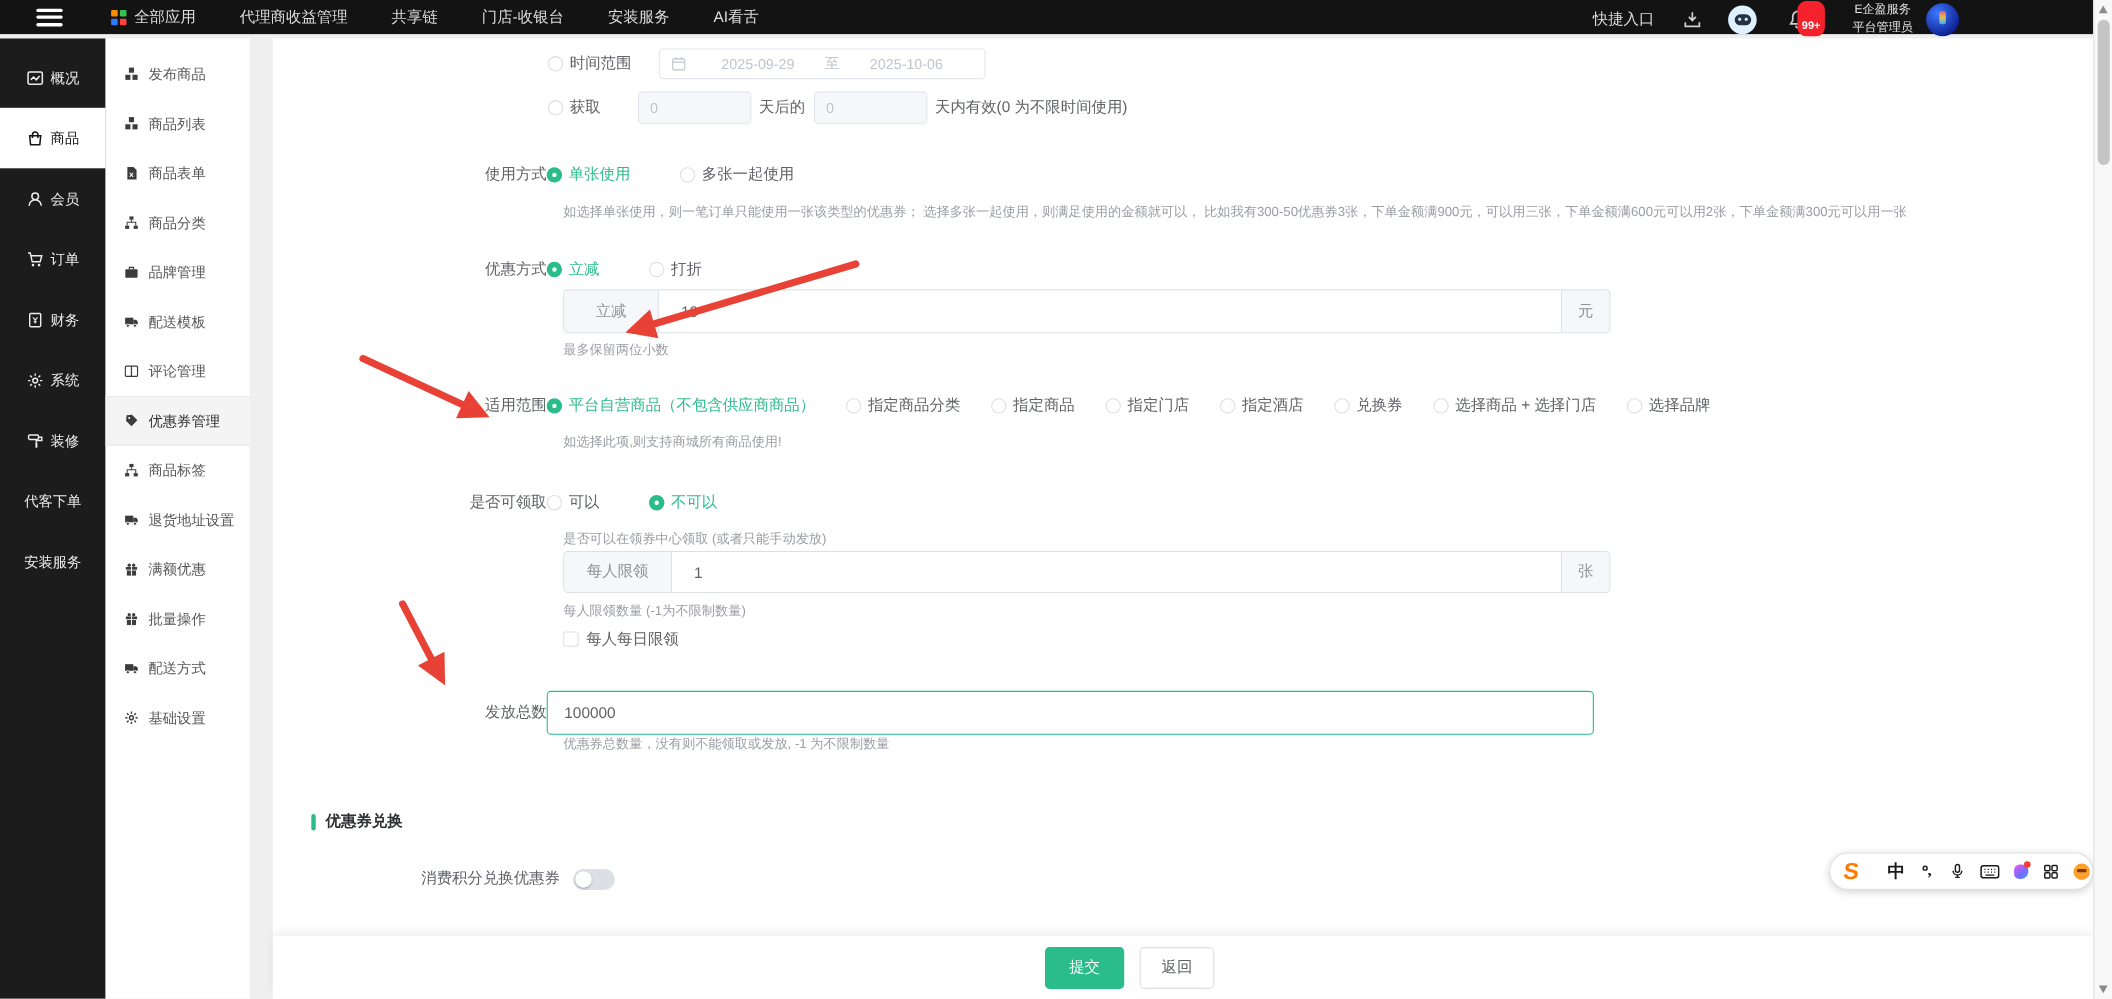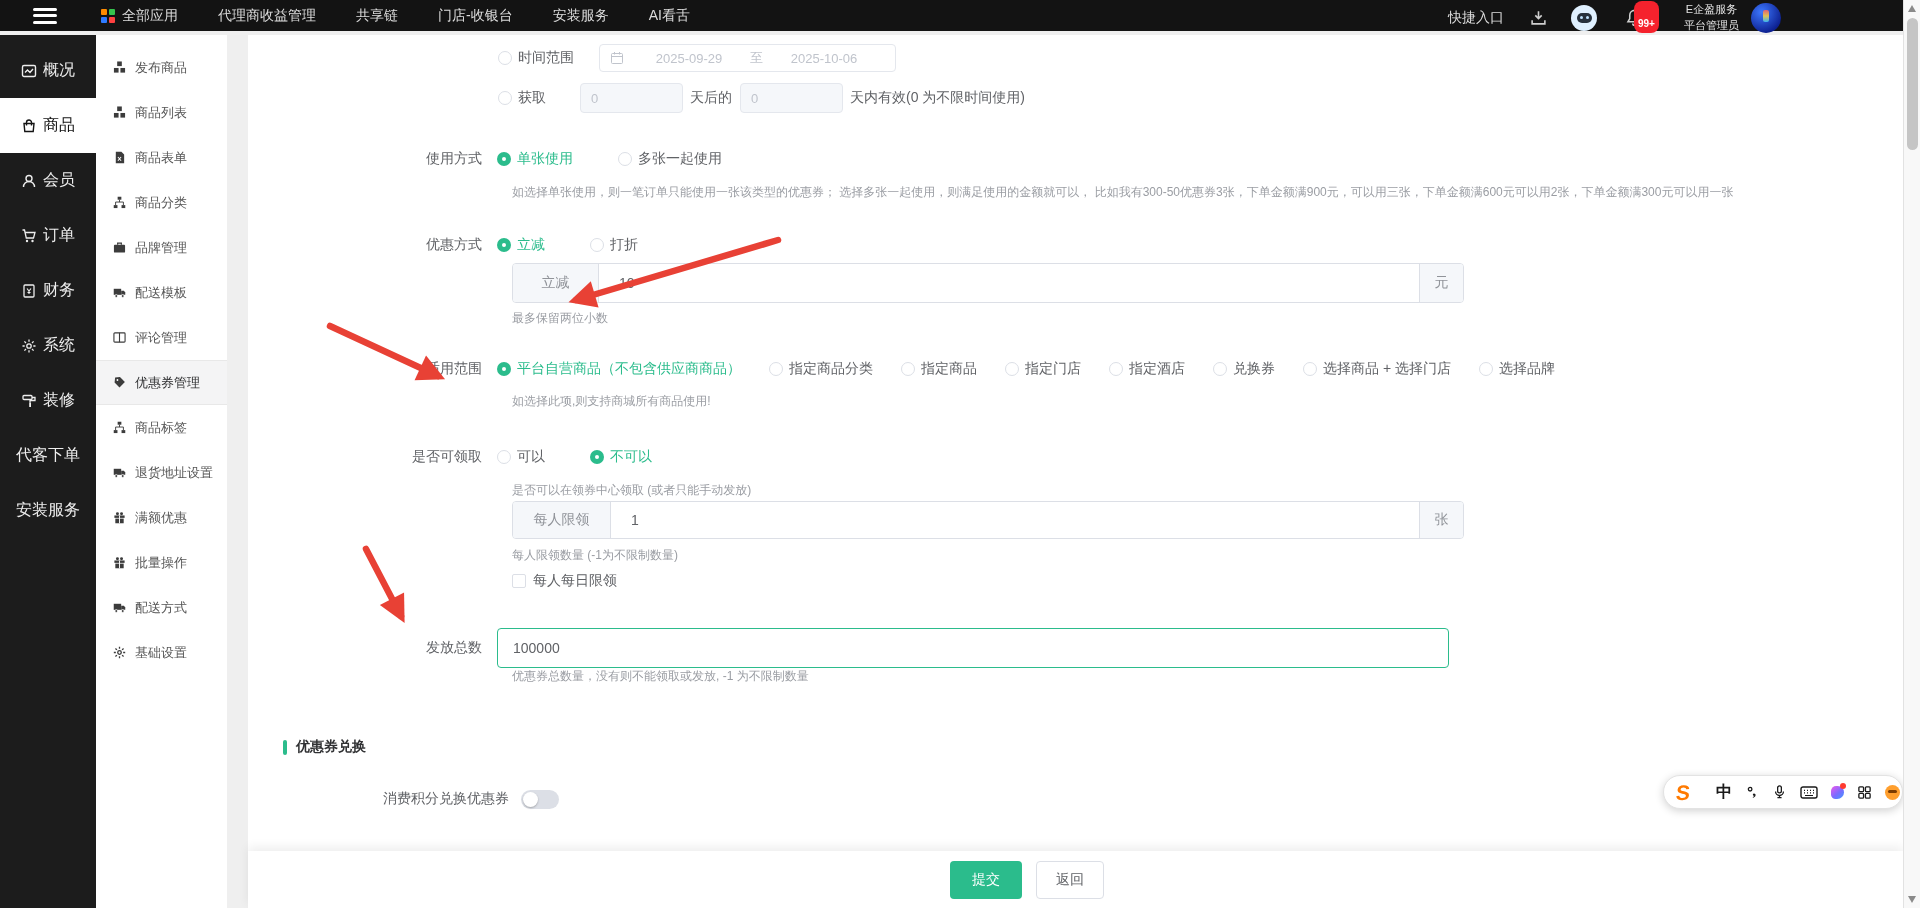--- a/index.html
+++ b/index.html
@@ -31,36 +31,36 @@
   .robot .face::before,.robot .face::after{content:"";position:absolute;top:3.5px;width:3px;height:3px;border-radius:50%;background:#bfe3ff}
   .robot .face::before{left:3px}.robot .face::after{right:3px}
   .bellwrap{position:relative;margin-left:28px;cursor:pointer;display:flex;align-items:center}
   .badge{position:absolute;top:-7px;left:9px;background:#f5222d;color:#fff;font-size:10px;line-height:14px;height:15px;padding:16px 4px;border-radius:8px;font-weight:bold}
   .account{margin-left:40px;font-size:11px;line-height:1.45;color:#e3e3e3;text-align:center;cursor:pointer}
   .avatar{margin-left:12px;width:30px;height:30px;border-radius:50%;background:radial-gradient(circle at 35% 30%,#3d78ff,#0c1f8f 75%);position:relative;cursor:pointer}
   .avatar::after{content:"";position:absolute;left:12px;top:7px;width:6px;height:12px;background:linear-gradient(#ff5f5f,#ffd23d,#39c6ff);border-radius:2px;opacity:.85}
 
   
   .sidebar{position:absolute;left:0;top:35px;width:96px;bottom:0;background:#1c1c1c;padding-top:8px;z-index:10}
-  .side-item{height:55px;display:flex;align-items:center;justify-content:center;gap:6px;color:#ededed;font-size:16px;cursor:pointer;white-space:nowrap}
+  .side-item{height:55px;display:flex;align-items:center;justify-content:center;gap:6px;color:#ededed;font-size:13px;cursor:pointer;white-space:nowrap}
   .side-item svg{flex:none}
   .side-item.active{background:#fff;color:#141414}
 
   
   .submenu{position:absolute;left:96px;top:35px;width:131px;bottom:0;background:#fff;padding-top:10px;z-index:10}
   .sub-item{height:45px;display:flex;align-items:center;padding-left:17px;gap:9px;font-size:13px;color:#565656;cursor:pointer;white-space:nowrap}
   .sub-item svg{flex:none;color:#3c3c3c}
   .sub-item.active{background:#f4f4f5;border-top:1px solid #e8e8e8;border-bottom:1px solid #e8e8e8;color:#303133}
 
   .pagegap{position:absolute;left:227px;top:35px;width:21px;bottom:0;background:#efefef}
 
   
   .card{position:absolute;left:248px;top:35px;right:17px;bottom:0;background:#fff;z-index:5}
   .frow{position:absolute;display:flex;align-items:center}
-  .flabel{width:249px;text-align:right;padding-right:15px;font-size:14px;color:var(--label);flex:none}
+  .flabel{width:249px;text-align:right;font-size:14px;color:var(--label);flex:none}
   .radio{width:14px;height:14px;border:1px solid var(--border);border-radius:50%;background:#fff;flex:none;position:relative;cursor:pointer}
   .radio.on{border:none;background:var(--accent)}
   .radio.on::after{content:"";position:absolute;left:5px;top:5px;width:4px;height:4px;border-radius:50%;background:#fff}
   .rlabel{margin-left:6px;font-size:14px;color:var(--label);cursor:pointer;white-space:nowrap}
   .rlabel.sel{color:var(--accent)}
   .opt{display:flex;align-items:center}
   .tip{position:absolute;font-size:12px;color:var(--tip);white-space:nowrap}
   .daterange{margin-left:25px;display:flex;align-items:center;width:297px;height:28px;border:1px solid #e4e7ed;border-radius:4px;background:#fff;color:#c0c4cc;font-size:13px;padding:0 10px;cursor:pointer}
   .daterange .d{flex:1;text-align:center}
   .dinput{background:#f5f7fa;border:1px solid #e4e7ed;border-radius:4px;color:#c0c4cc;font-size:13px;padding:0 10px;width:103px;height:30px;outline:none}

